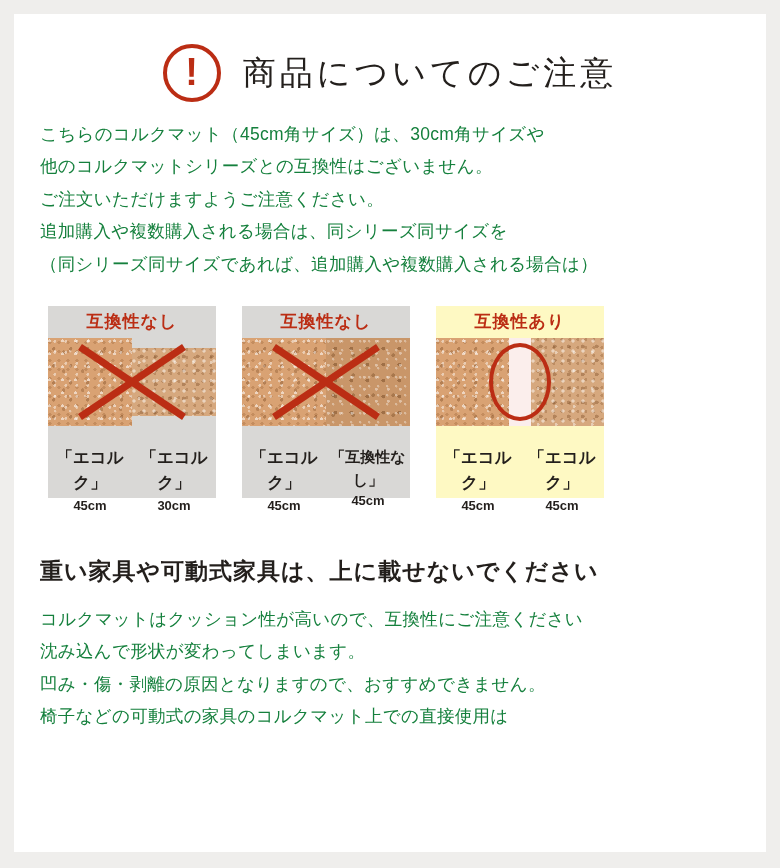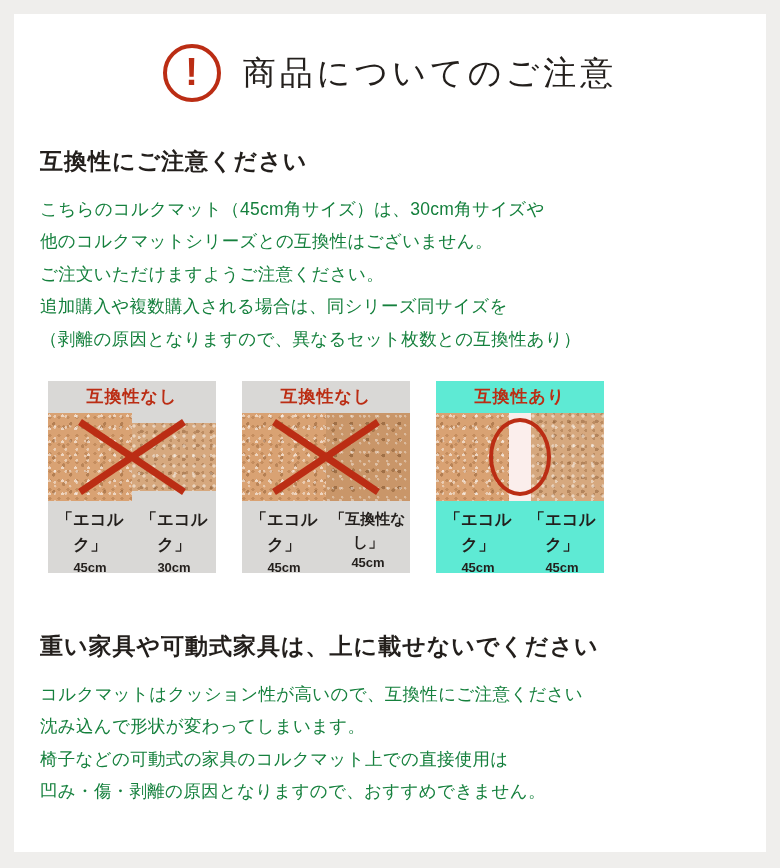--- a/index.html
+++ b/index.html
@@ -82,21 +82,21 @@
     height: 32px;
     display: flex;
     align-items: center;
     justify-content: center;
     font-size: 17px;
     font-weight: bold;
     letter-spacing: 1px;
     color: #bb2d14;
   }
   .bg-grey { background: #d9d8d6; }
-  .bg-pink { background: #5eead4; }
+  .bg-pink { background: #fef9c3; }
   .mats {
     position: relative;
     height: 88px;
     display: flex;
     align-items: stretch;
   }
   .mat {
     flex: 1 1 50%;
     position: relative;
   }
@@ -162,21 +162,21 @@
     display: flex;
     height: 72px;
   }
   .label-cell {
     flex: 1 1 50%;
     text-align: center;
     font-size: 16.5px;
     font-weight: bold;
     color: #231f1c;
     line-height: 1.55;
-    padding-top: 6px;
+    padding-top: 19px;
     box-sizing: border-box;
   }
   .label-cell .l2 { font-size: 13px; }
   .label-small { font-size: 15px; }
   
   .sec2-title { margin-top: 58px; }
   .footer-strip {
     position: absolute;
     left: 0;
     bottom: 0;
@@ -211,27 +211,26 @@
   <div class="side-strip-r"></div>
 
   <div class="header">
     <div class="excl-icon">
       <span>!</span>
     </div>
     <div class="header-title">商品についてのご注意</div>
   </div>
 
   <div class="section">
-    <div class="section-title sec1-title">互換性にご注意ください</div>
     <div class="body-text">
       <div>こちらのコルクマット（45cm角サイズ）は、30cm角サイズや</div>
       <div>他のコルクマットシリーズとの互換性はございません。</div>
       <div>ご注文いただけますようご注意ください。</div>
       <div>追加購入や複数購入される場合は、同シリーズ同サイズを</div>
-      <div>（剥離の原因となりますので、異なるセット枚数との互換性あり）</div>
+      <div>（同シリーズ同サイズであれば、追加購入や複数購入される場合は）</div>
     </div>
 
     <div class="compat-row">
 
       <div class="compat-card">
         <div class="compat-badge bg-grey">互換性なし</div>
         <div class="mats bg-grey">
           <div class="mat cork-a"></div>
           <div class="mat">
             <div class="cork-b mat-small" style="height:68px;"></div>
@@ -296,19 +295,19 @@
       </div>
 
     </div>
   </div>
 
   <div class="section">
     <div class="section-title sec2-title">重い家具や可動式家具は、上に載せないでください</div>
     <div class="body-text">
       <div>コルクマットはクッション性が高いので、互換性にご注意ください</div>
       <div>沈み込んで形状が変わってしまいます。</div>
+      <div>凹み・傷・剥離の原因となりますので、おすすめできません。</div>
       <div>椅子などの可動式の家具のコルクマット上での直接使用は</div>
-      <div>凹み・傷・剥離の原因となりますので、おすすめできません。</div>
     </div>
   </div>
 
   <div class="footer-strip"></div>
 </div>
 
 </body></html>

